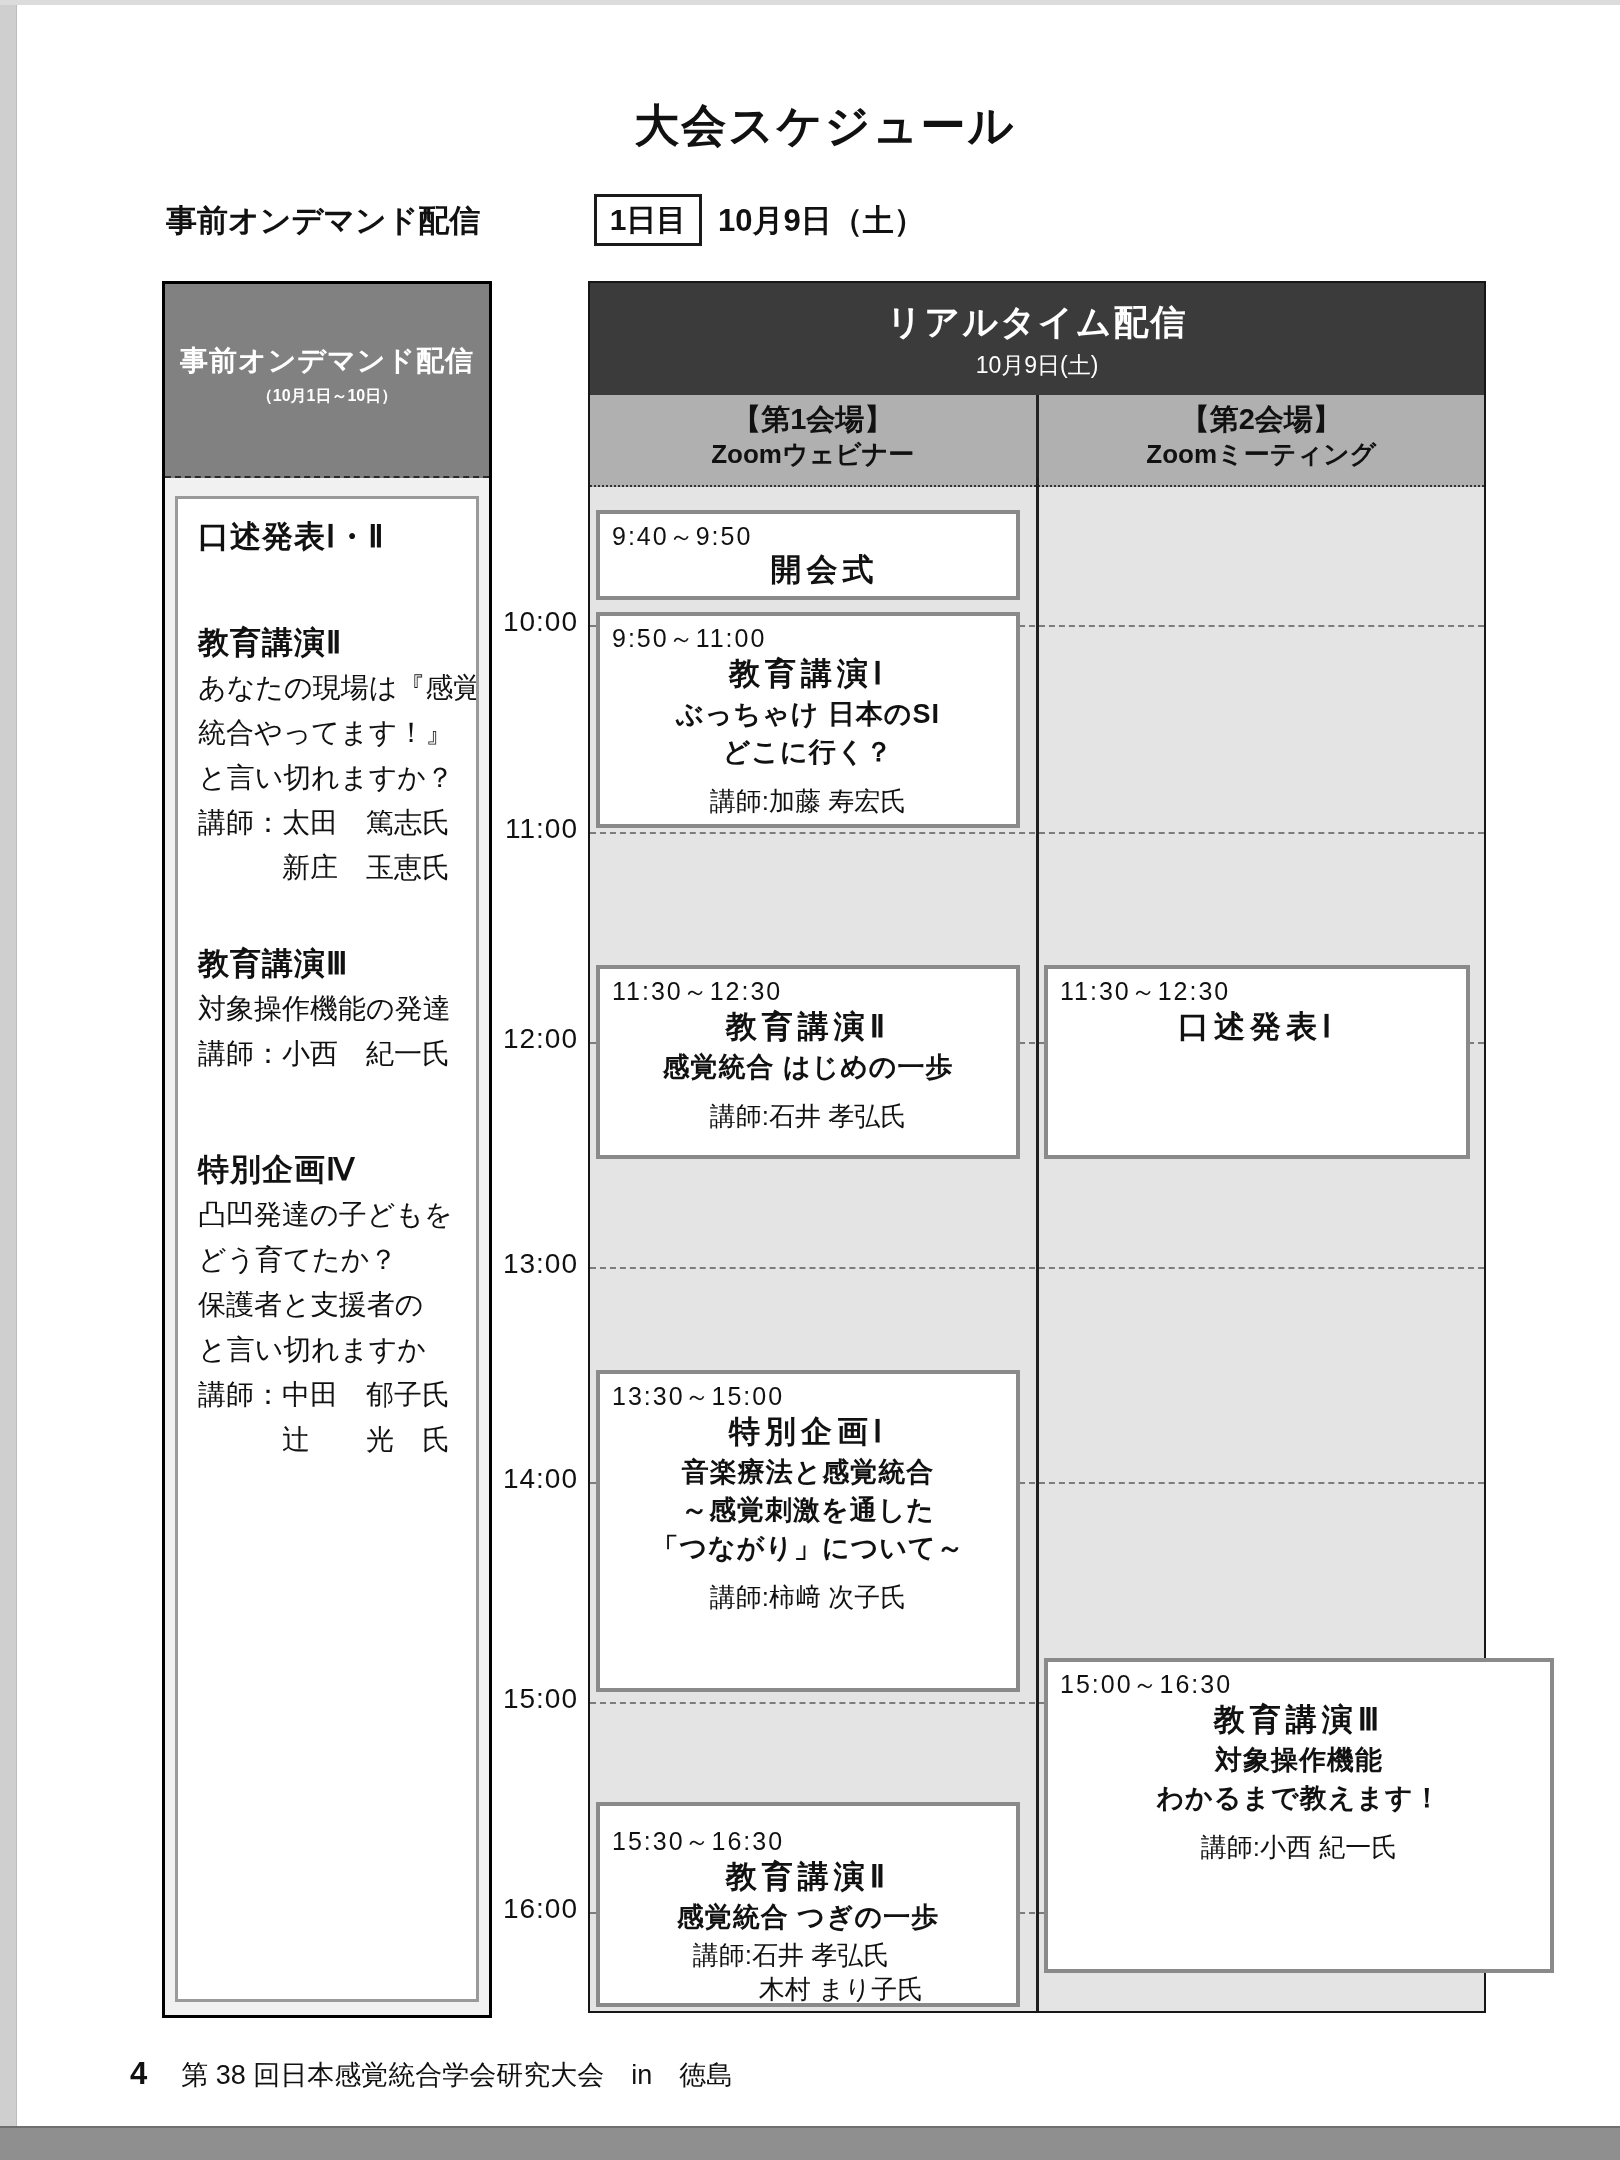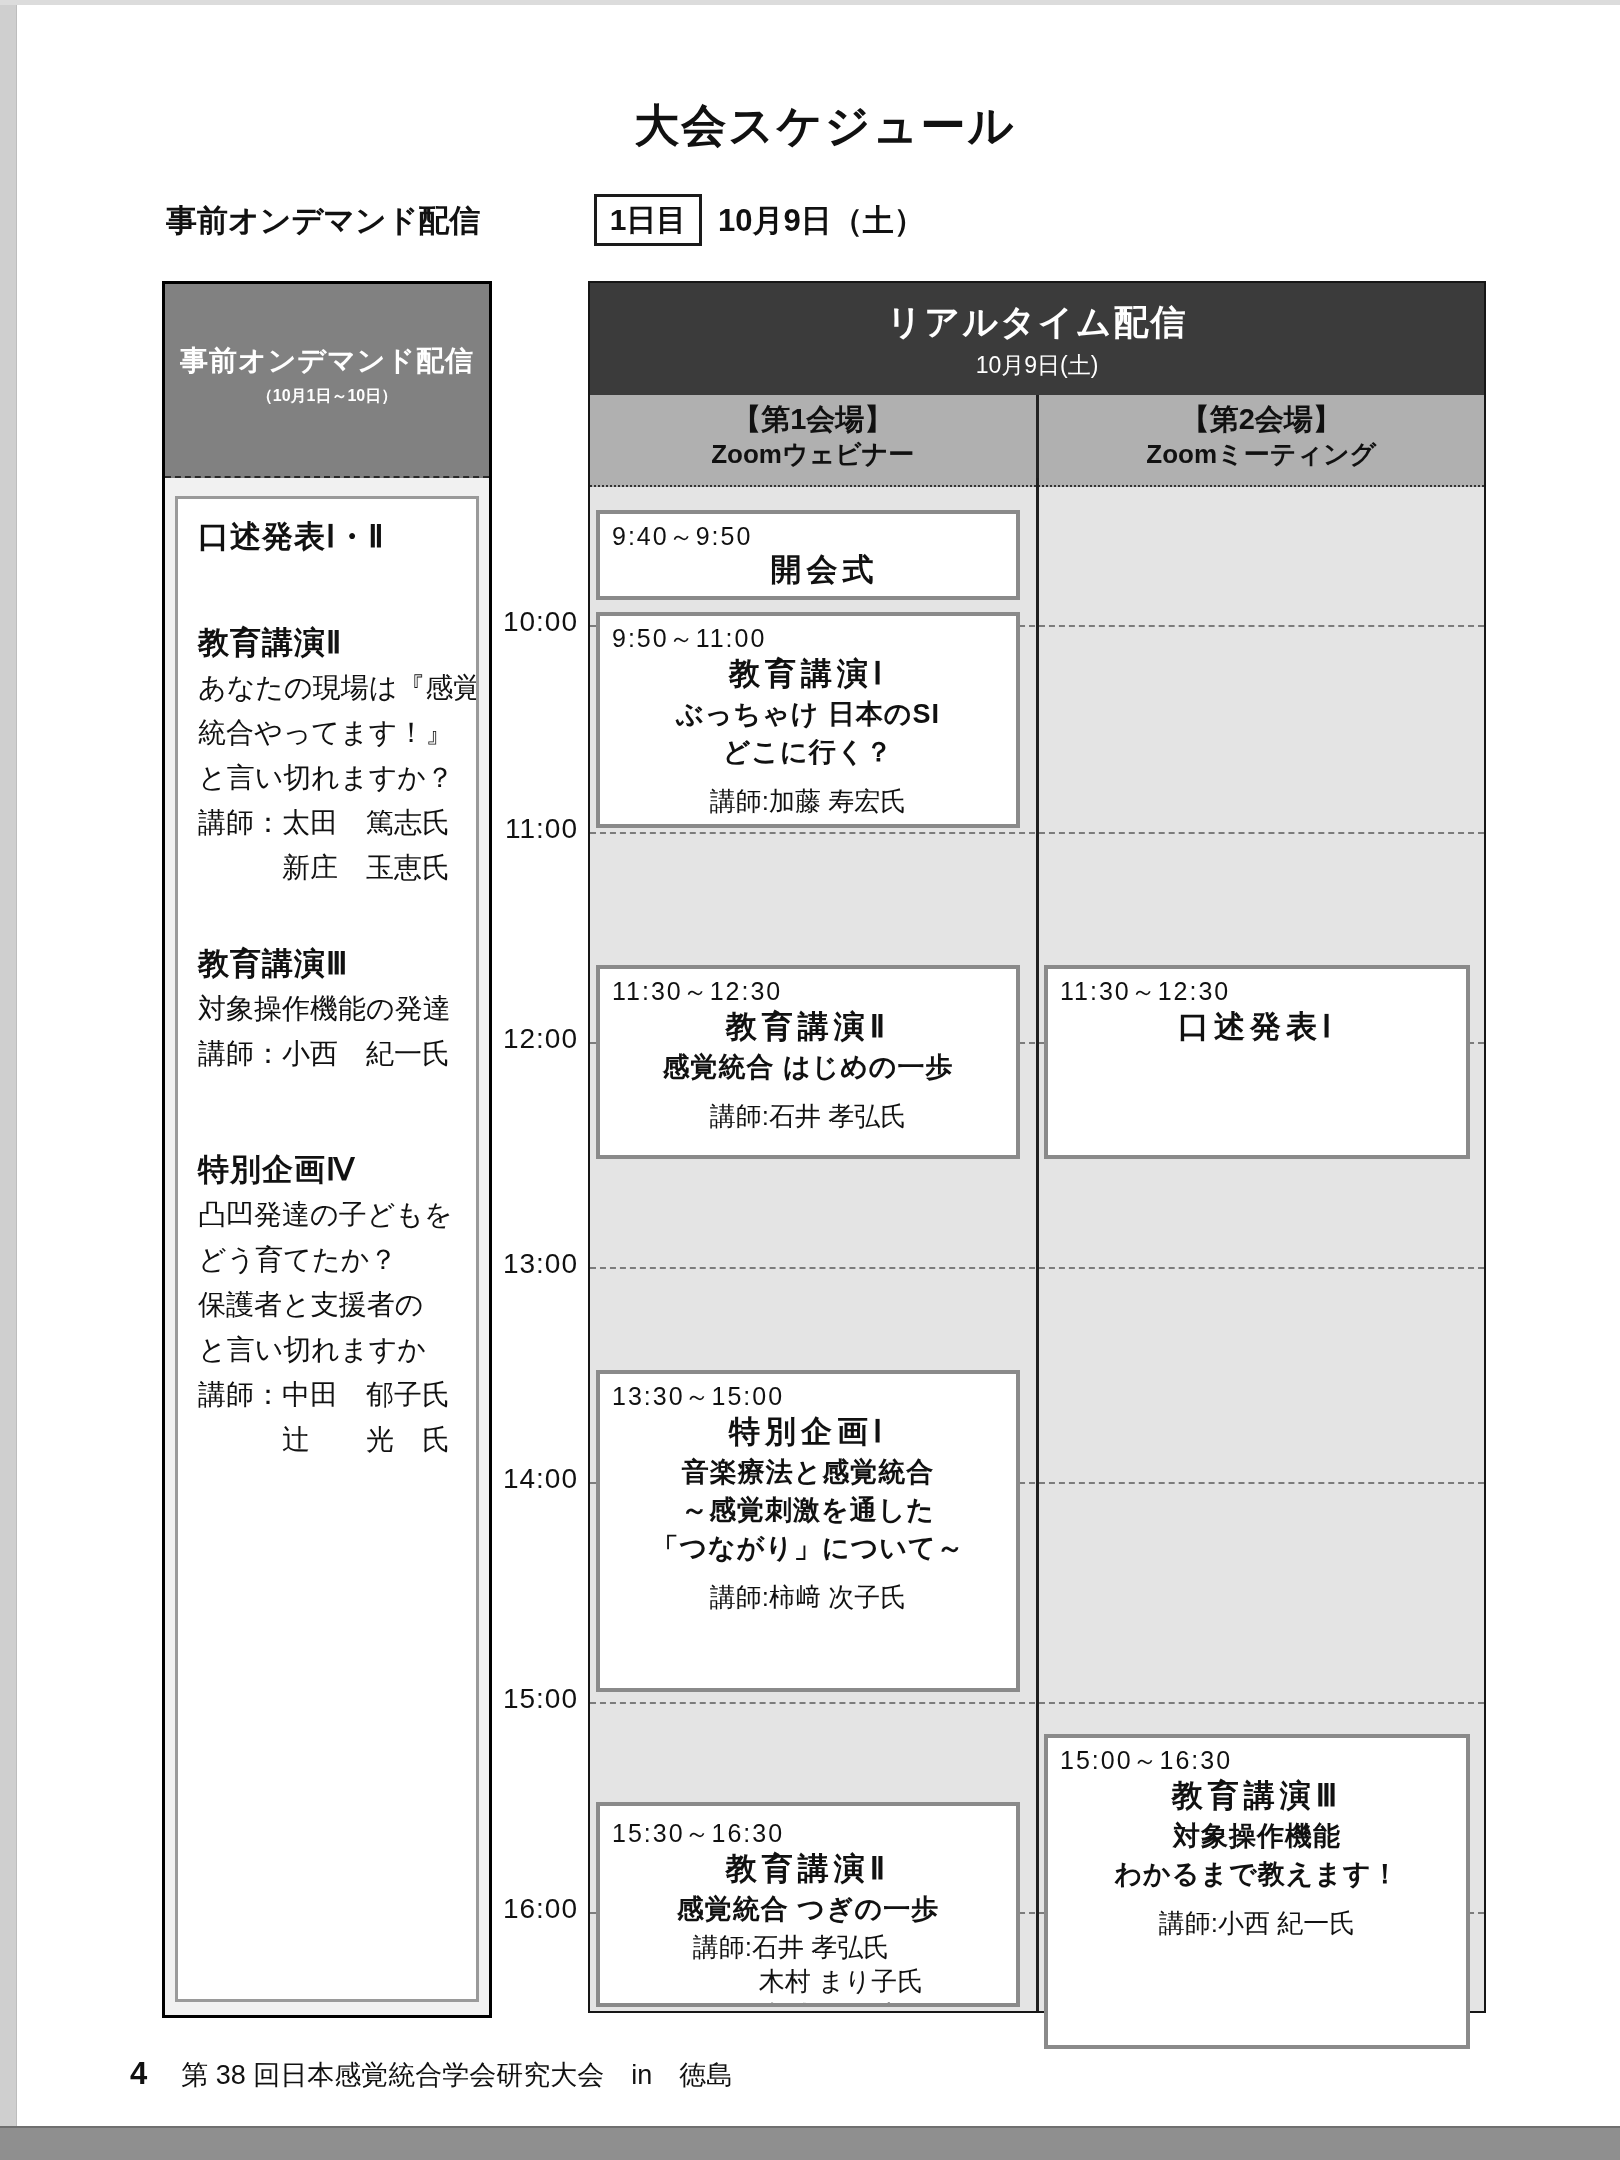--- a/index.html
+++ b/index.html
@@ -171,30 +171,30 @@
 
       <div class="session" style="left:6px;top:892px;width:424px;height:322px">
         <div class="s-time">13:30～15:00</div>
         <div class="s-title">特別企画Ⅰ</div>
         <div class="s-line">音楽療法と感覚統合</div>
         <div class="s-line">～感覚刺激を通した</div>
         <div class="s-line">「つながり」について～</div>
         <div class="s-speaker">講師:柿﨑 次子氏</div>
       </div>
 
-      <div class="session" style="left:454px;top:1256px;width:426px;height:315px">
+      <div class="session" style="left:454px;top:1180px;width:510px;height:315px">
         <div class="s-time">15:00～16:30</div>
         <div class="s-title">教育講演Ⅲ</div>
         <div class="s-line">対象操作機能</div>
         <div class="s-line">わかるまで教えます！</div>
         <div class="s-speaker">講師:小西 紀一氏</div>
       </div>
 
       <div class="session" style="left:6px;top:1324px;width:424px;height:205px">
-        <div class="s-time" style="padding-top:12px">15:30～16:30</div>
+        <div class="s-time" style="padding-top:20px">15:30～16:30</div>
         <div class="s-title" style="margin-top:0">教育講演Ⅱ</div>
         <div class="s-line">感覚統合 つぎの一歩</div>
         <div class="s-speakers">
           <div>講師:石井 孝弘氏</div>
           <div class="indent">木村 まり子氏</div>
           <div class="indent">水科 順子氏</div>
         </div>
       </div>
     </div>
   </div>

